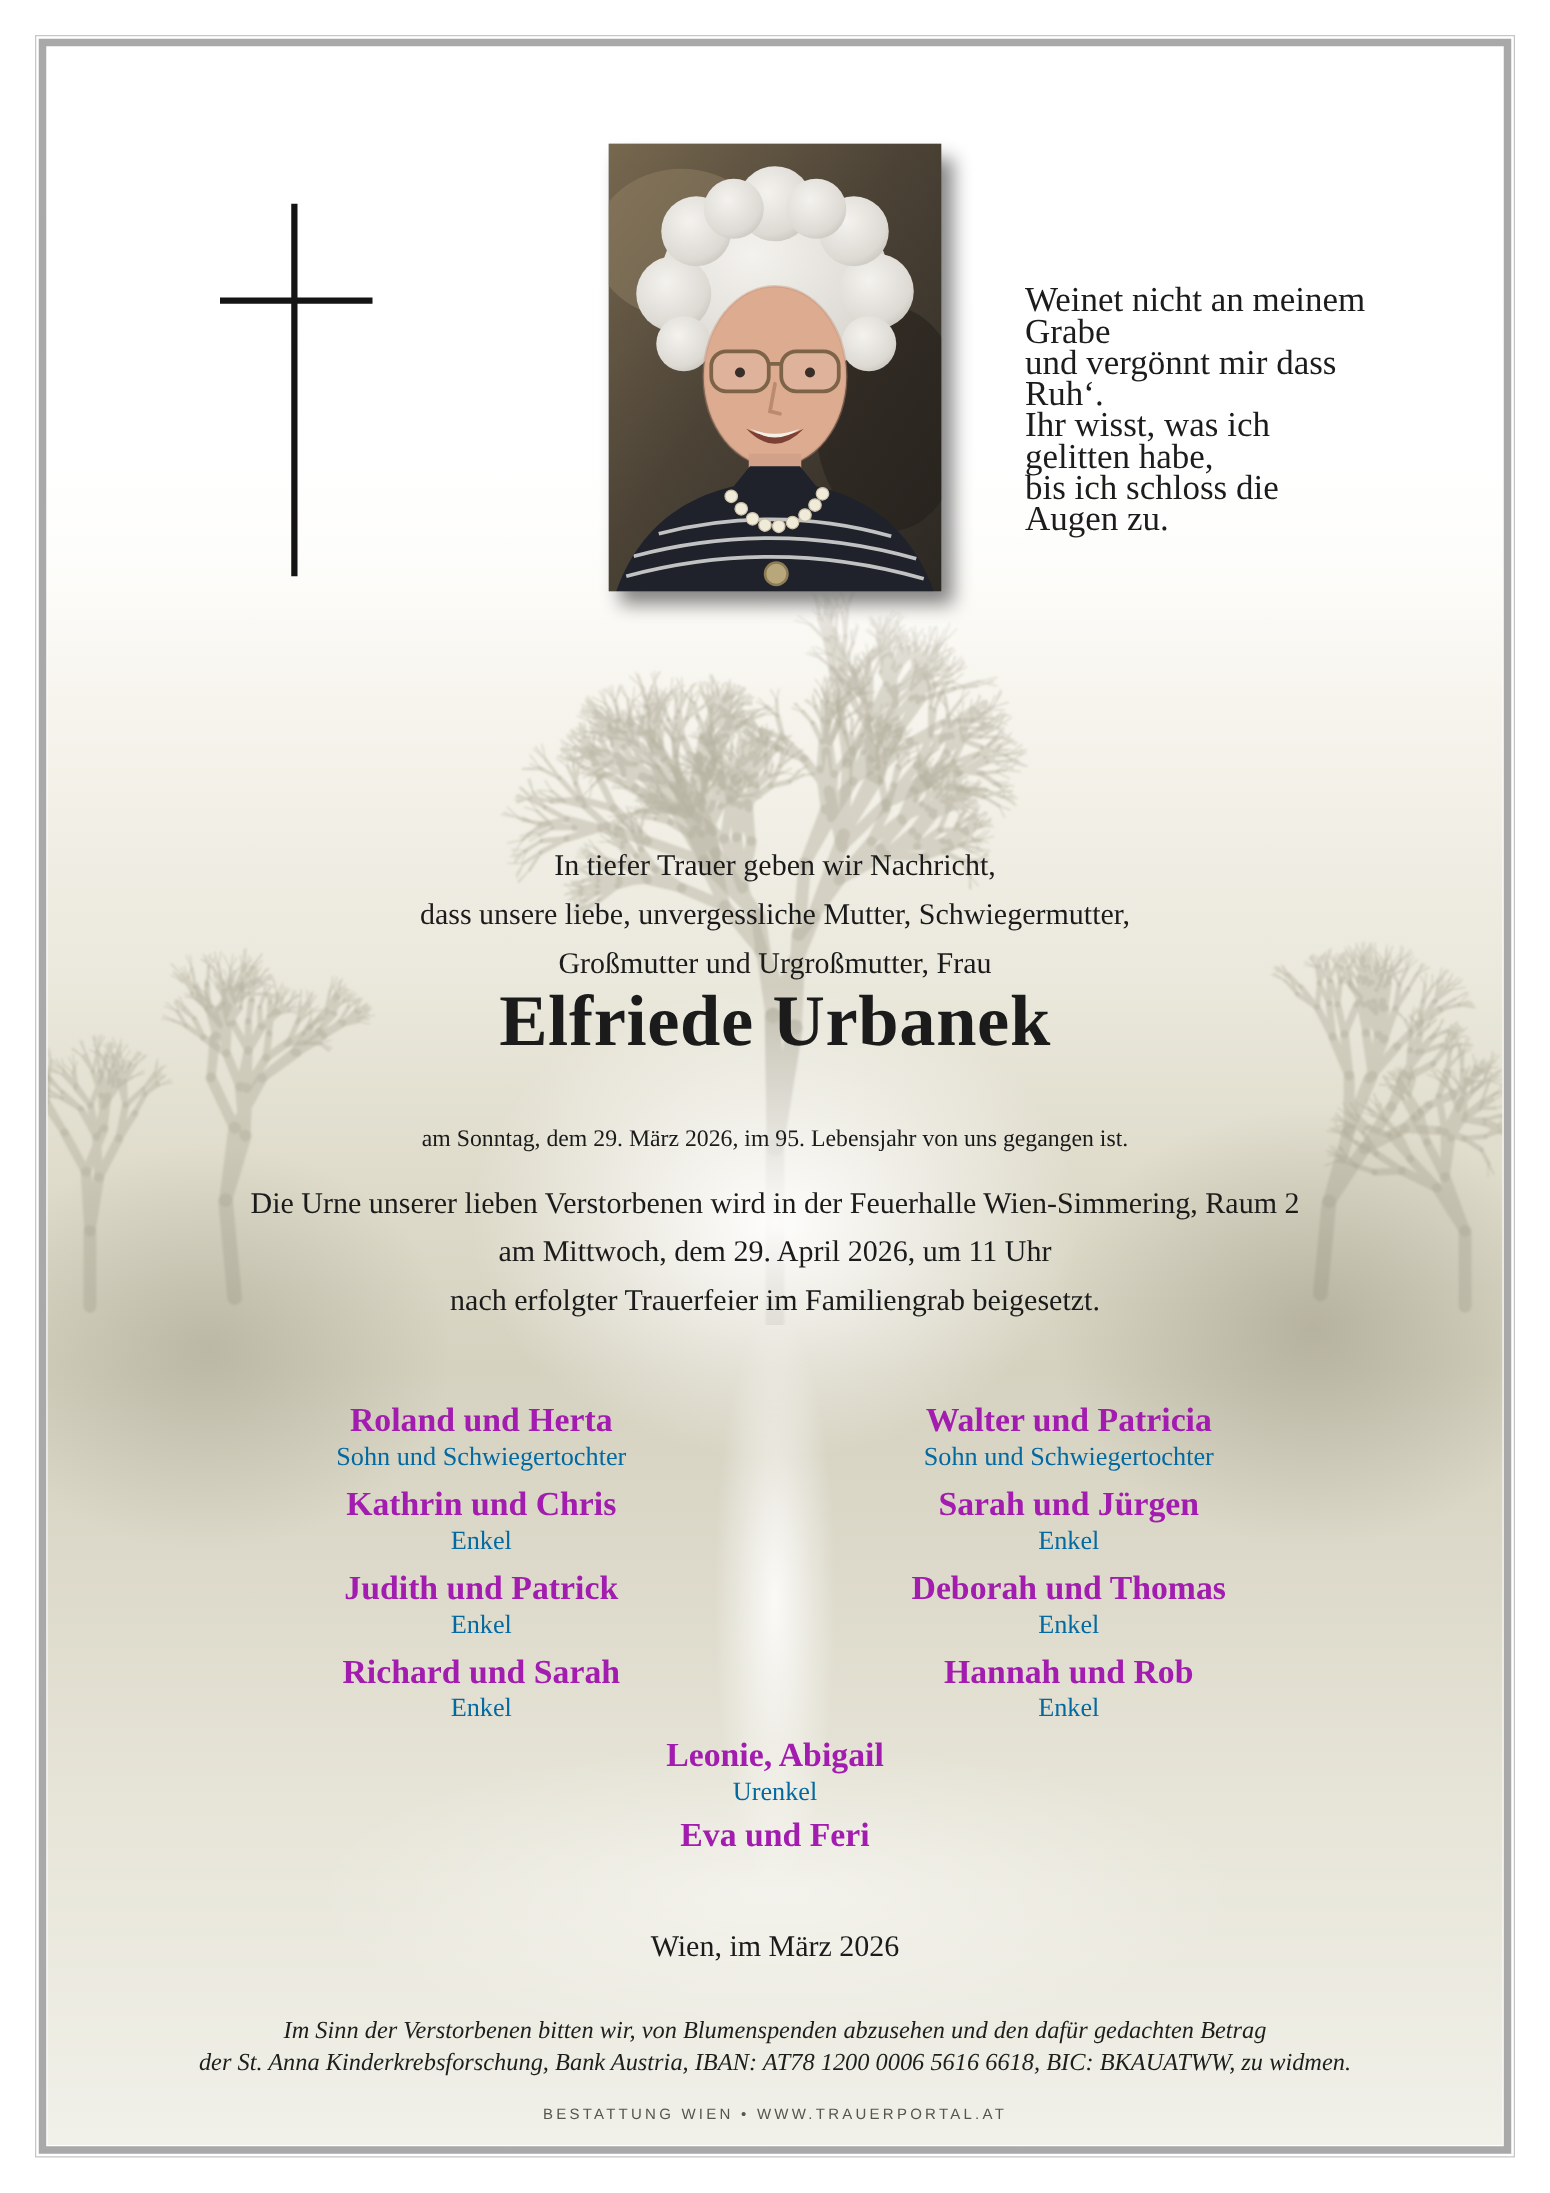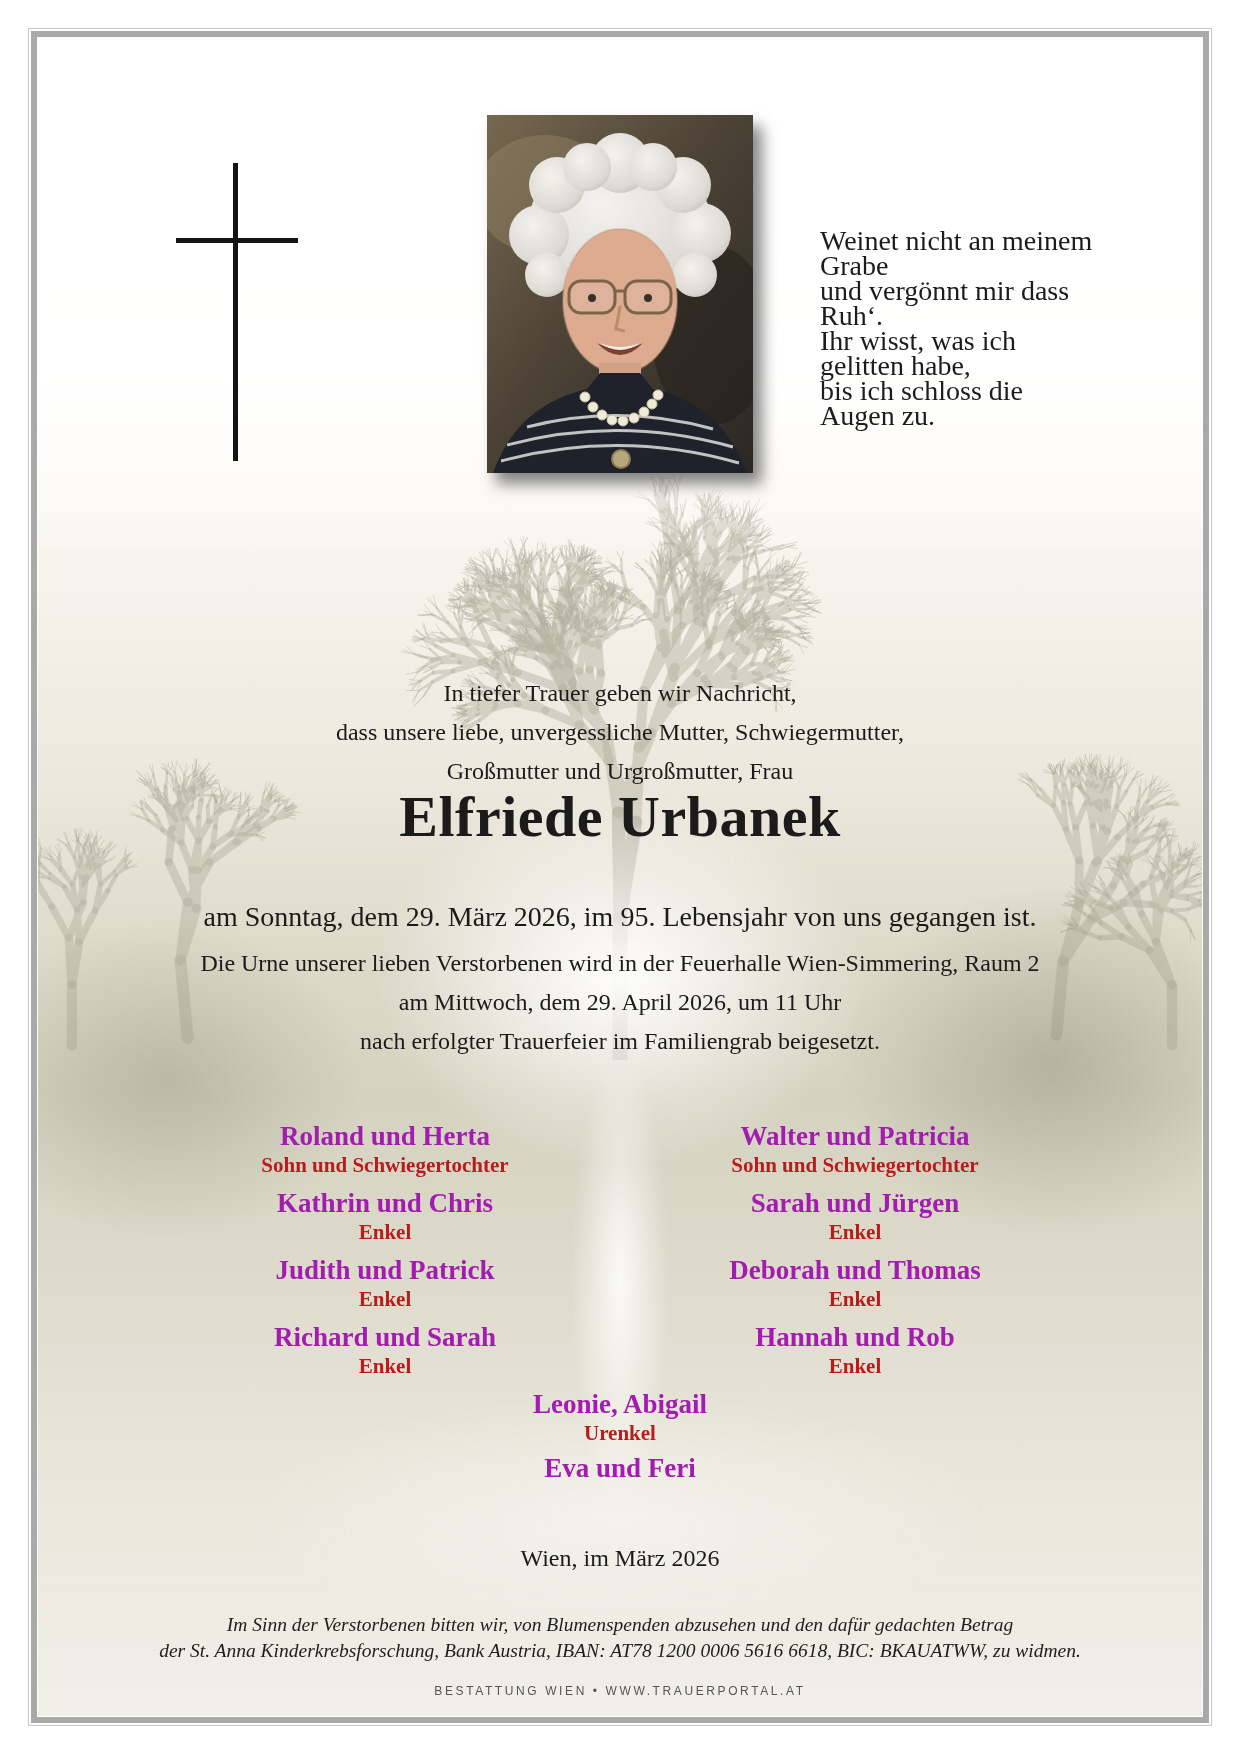--- a/index.html
+++ b/index.html
@@ -40,29 +40,29 @@
     box-shadow:9px 11px 14px rgba(0,0,0,0.48);background:#3a342c;}
   .photo svg{display:block;width:100%;height:100%;}
 
   .quote{position:absolute;left:820px;top:228px;width:280px;z-index:3;
     font-size:28px;line-height:25px;color:#1c1c1c;text-align:left;}
 
   
   .centered{position:absolute;left:0;right:0;text-align:center;z-index:3;}
   .intro{top:650px;font-size:24px;line-height:39px;margin-top:24px;}
   .deceased-name{top:783px;font-size:58px;font-weight:bold;letter-spacing:0.5px;}
-  .passing{top:901px;font-size:28px;}
+  .passing{top:901px;font-size:19px;}
   .details{top:944px;font-size:24px;line-height:39px;}
 
   .mourners{position:absolute;top:1120px;left:50%;transform:translateX(-50%);
     width:940px;display:flex;z-index:3;}
   .mourner-col{width:470px;text-align:center;}
   .mourner{margin-bottom:9px;}
   .mourner-name{font-size:27px;font-weight:bold;line-height:32px;color:#a21caf;}
-  .mourner-role{font-size:21px;line-height:26px;color:#b91c1c;font-weight:bold;}
+  .mourner-role{font-size:21px;line-height:26px;color:#0369a1;}
 
   .mourners-center{top:1388px;z-index:3;}
   .mourners-center .mourner-role{margin-bottom:6px;}
 
   .place-date{top:1545px;font-size:24px;}
   .donation{top:1612px;font-size:19.5px;line-height:26px;font-style:italic;color:#1e1e1c;}
   .brand{top:1684px;font-family:"Liberation Sans", sans-serif;font-size:12px;
     letter-spacing:2.6px;color:#56554e;}
 </style>
 </head>

